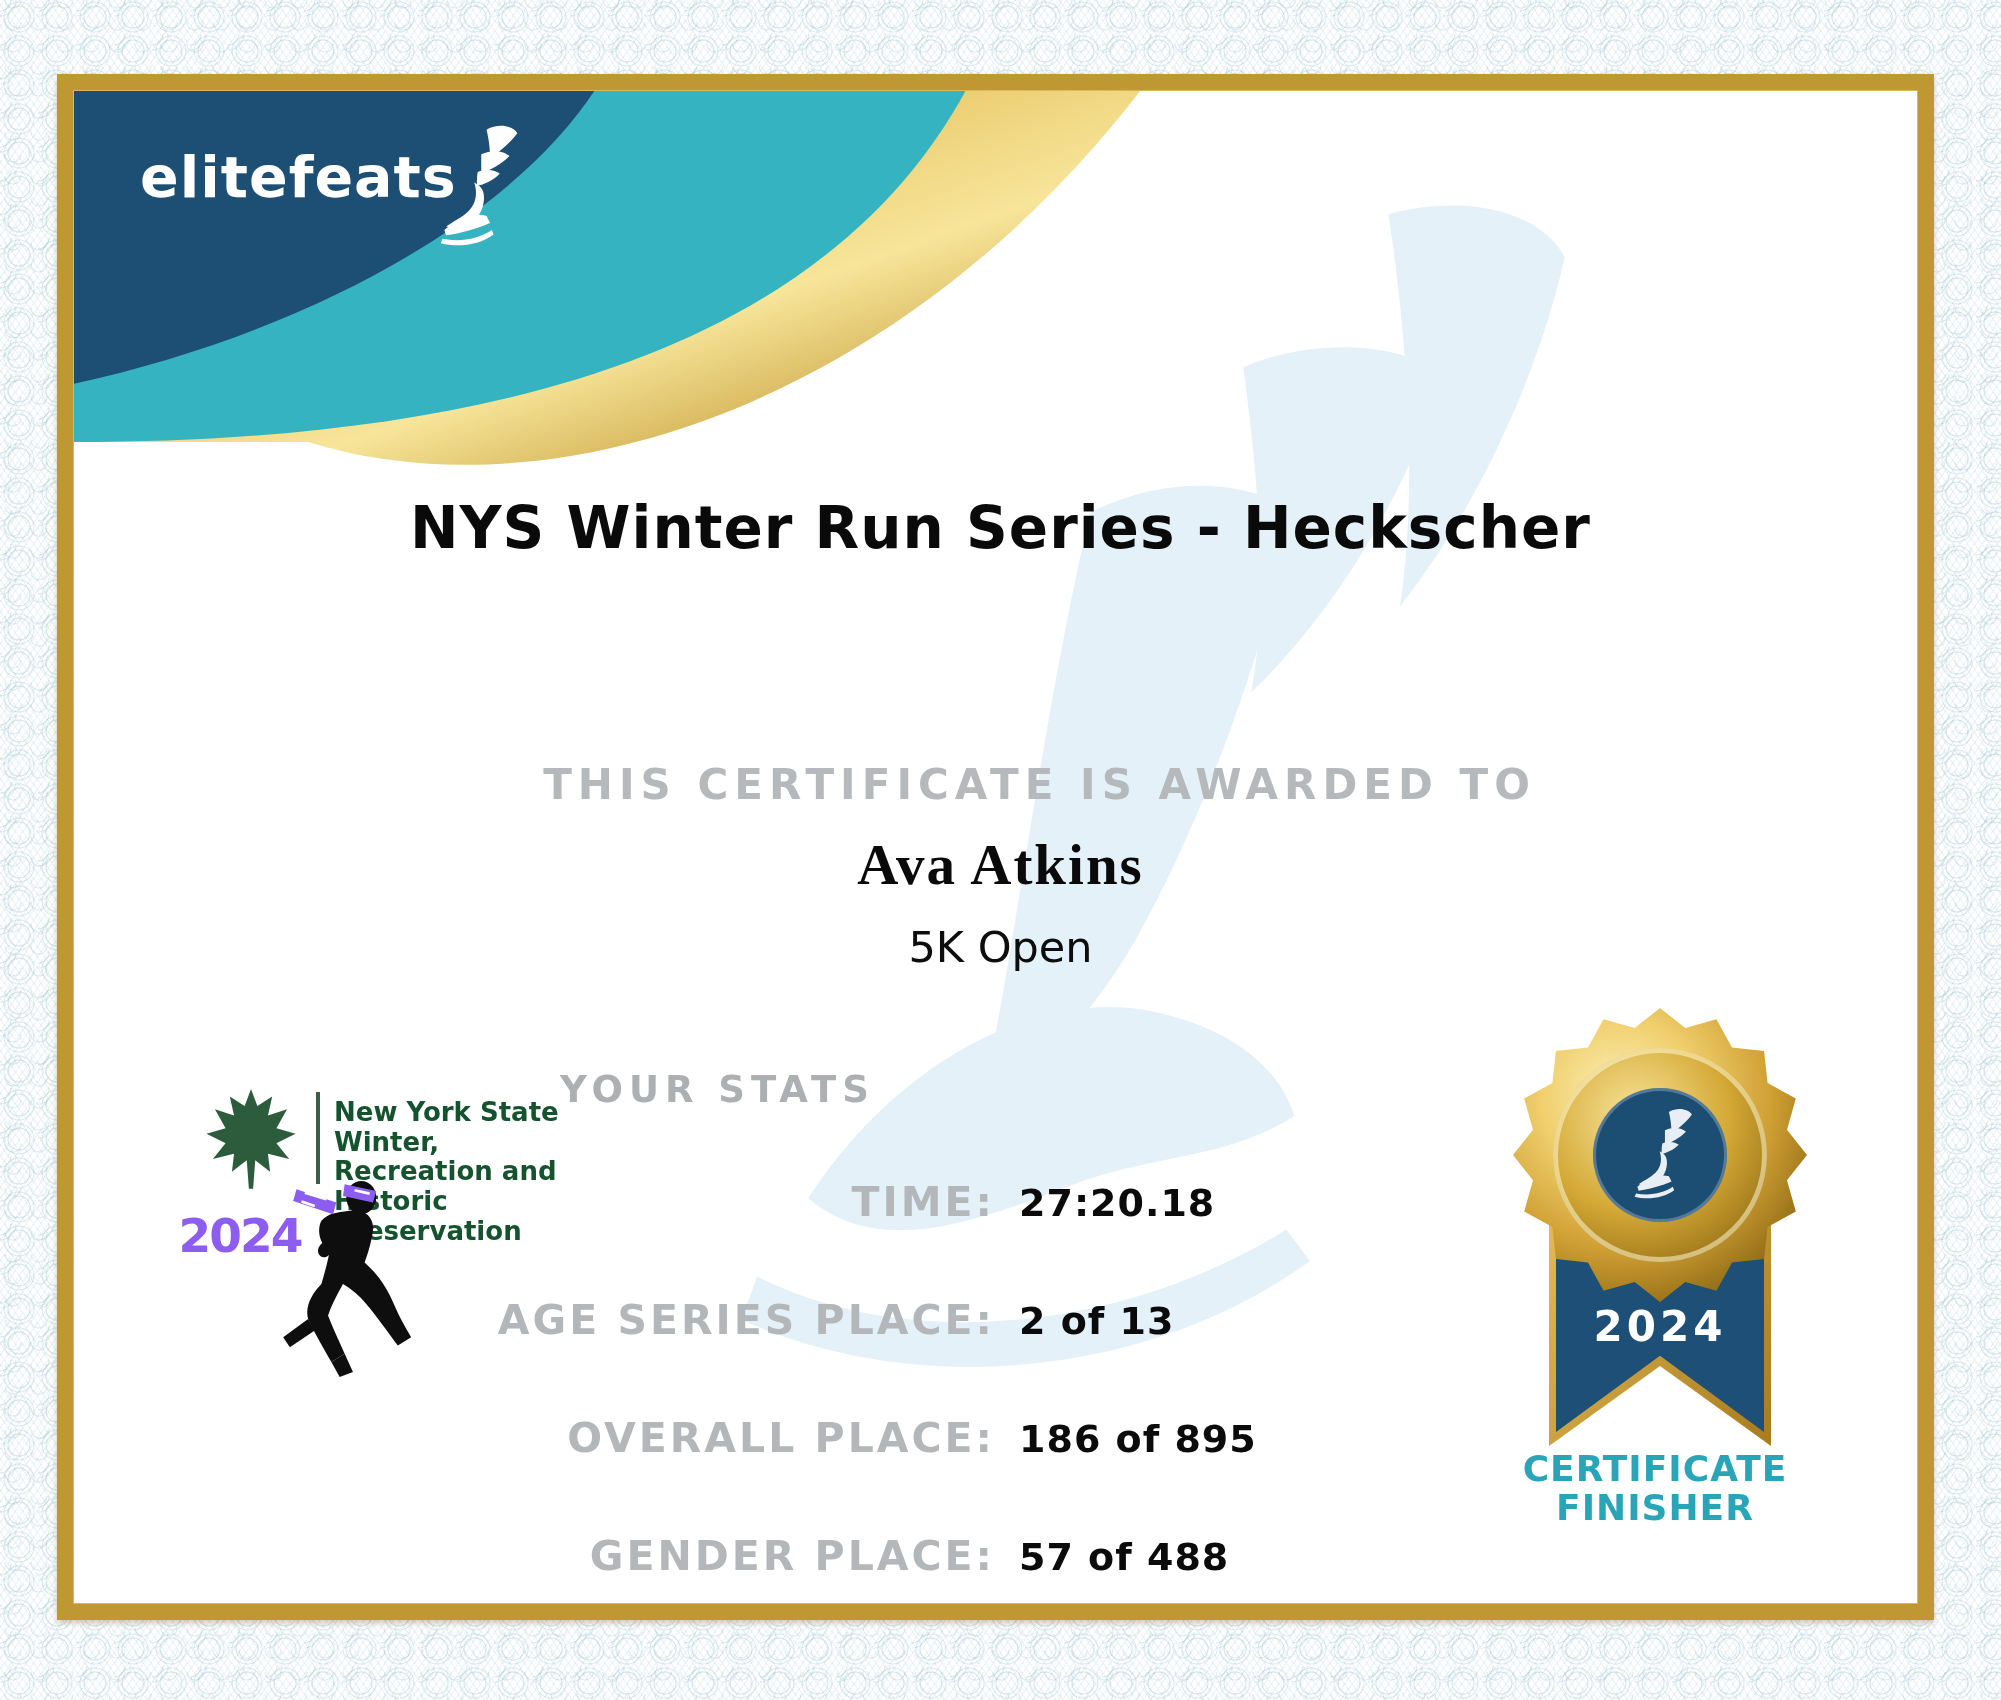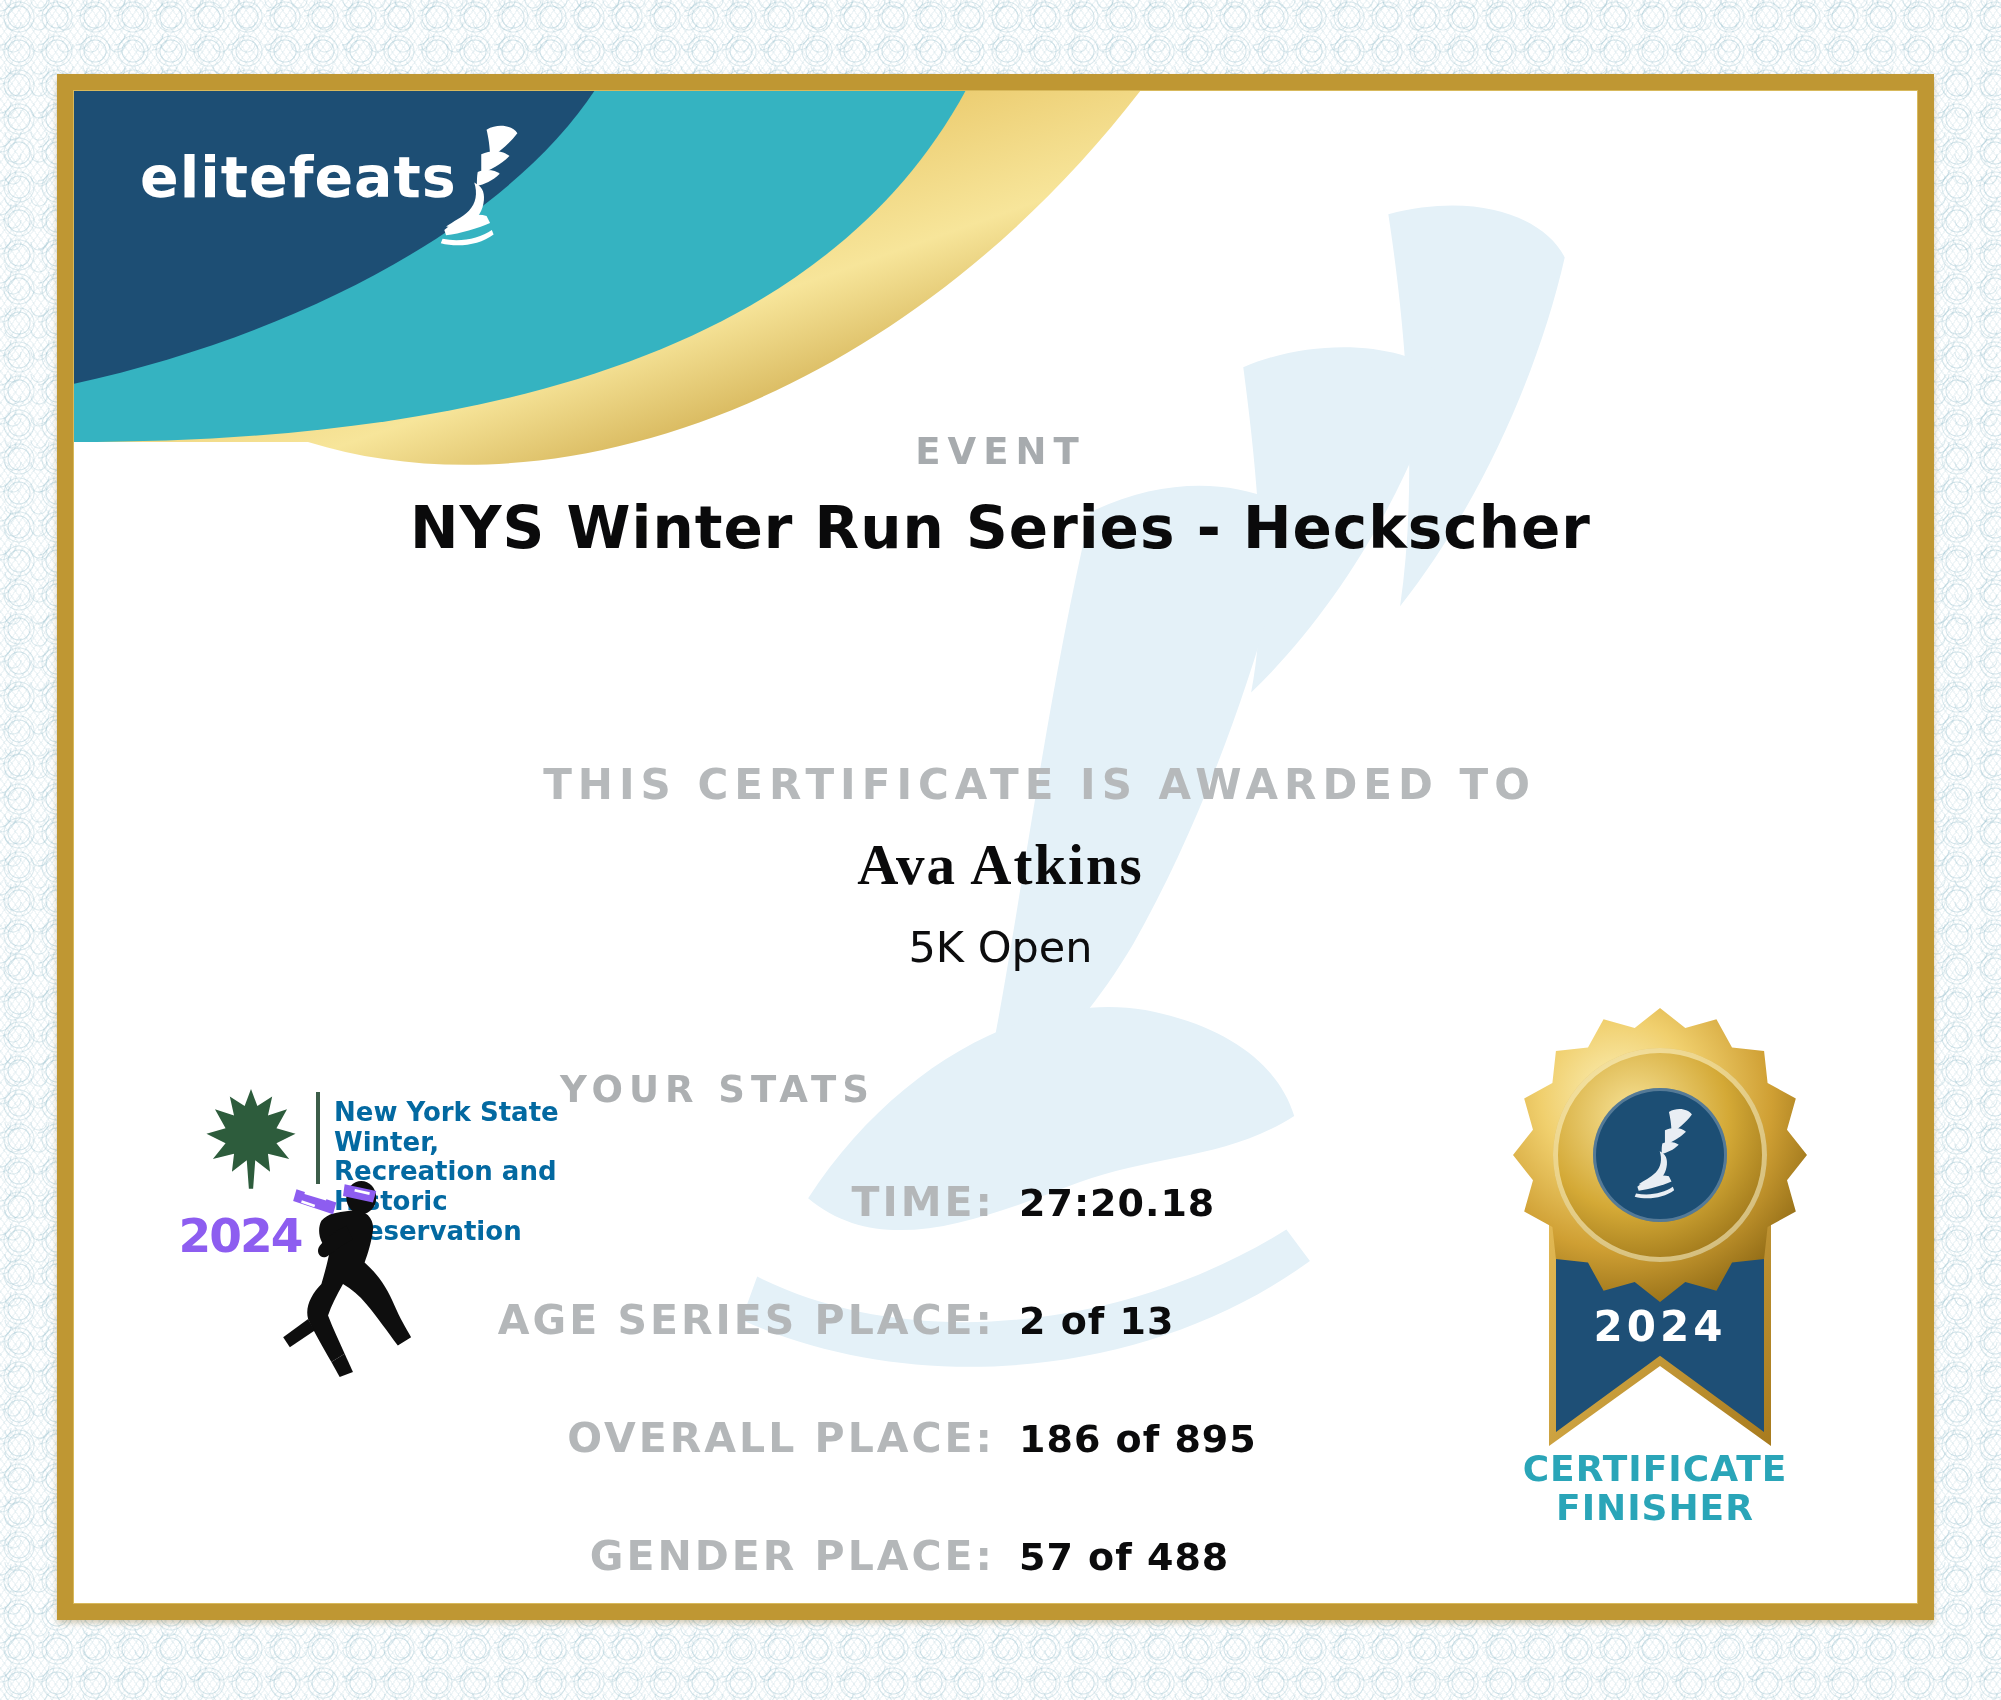--- a/index.html
+++ b/index.html
@@ -45,21 +45,21 @@
     font-size:37px;font-weight:700;letter-spacing:6px;color:#adb0b2;}
   .stats{position:absolute;left:420px;top:1178px;width:1180px;}
   .stat-row{display:flex;align-items:baseline;height:48px;margin-bottom:70px;}
   .stat-label{width:575px;text-align:right;font-size:41px;color:#b4b7b9;font-weight:600;letter-spacing:3px;}
   .stat-value{margin-left:24px;font-size:38px;font-weight:800;color:#0b0b0c;letter-spacing:1px;}
 
   
   .leaf{position:absolute;left:198px;top:1080px;width:106px;height:120px;}
   .nys-divider{position:absolute;left:316px;top:1092px;width:4px;height:92px;background:#3c5d49;}
   .nys-text{position:absolute;left:334px;top:1098px;width:260px;font-size:26px;line-height:1.14;
-    font-weight:700;color:#0369a1;}
+    font-weight:700;color:#14532d;}
   .series-year{position:absolute;left:175px;top:1208px;width:130px;text-align:center;
     font-size:47px;font-weight:800;color:#8d5df0;letter-spacing:-2px;}
   .runner{position:absolute;left:258px;top:1176px;width:170px;height:216px;}
   .series-name{position:absolute;left:168px;top:1385px;width:330px;text-align:center;
     font-size:31px;font-weight:800;color:#8d5df0;letter-spacing:-1px;}
 
   
   .ribbon{position:absolute;left:1549px;top:1150px;width:222px;height:296px;z-index:3;
     background:linear-gradient(120deg,#e9c express 05a,#a87b1e);
     background:linear-gradient(120deg,#e9c05a,#a87b1e);
@@ -121,21 +121,20 @@
         <path d="M62,6 C76,-2 92,2 97,10 C88,22 76,32 66,38 C66,26 64,14 62,6 Z"></path>
         <path d="M56,34 C68,28 82,30 88,36 C78,46 66,52 56,56 C56,48 56,40 56,34 Z"></path>
         <path d="M52,54 C62,50 72,52 77,56 C69,64 59,68 51,70 C51,64 51,58 52,54 Z"></path>
         <path d="M48,66 C52,78 50,90 42,98 C34,106 24,110 16,116 C26,118 36,116 44,112 C52,107 58,98 59,86 C60,76 56,70 48,66 Z"></path>
         <path d="M14,120 C30,106 48,100 62,104 L66,112 C52,118 32,124 16,126 Z"></path>
         <path d="M12,130 C32,134 54,130 68,120 L70,125 C54,137 30,140 10,135 Z"></path>
       </g>
     </svg>
   </div>
 
-  <div class="centered event-label">EVENT</div>
   <div class="centered event-name">NYS Winter Run Series - Heckscher</div>
   <div class="centered awarded-label">THIS CERTIFICATE IS AWARDED TO</div>
   <div class="centered recipient-name">Ava Atkins</div>
   <div class="centered division">5K Open</div>
 
   <div class="stats-heading">YOUR STATS</div>
   <div class="stats">
     <div class="stat-row">
       <span class="stat-label">TIME:</span>
       <span class="stat-value">27:20.18</span>

